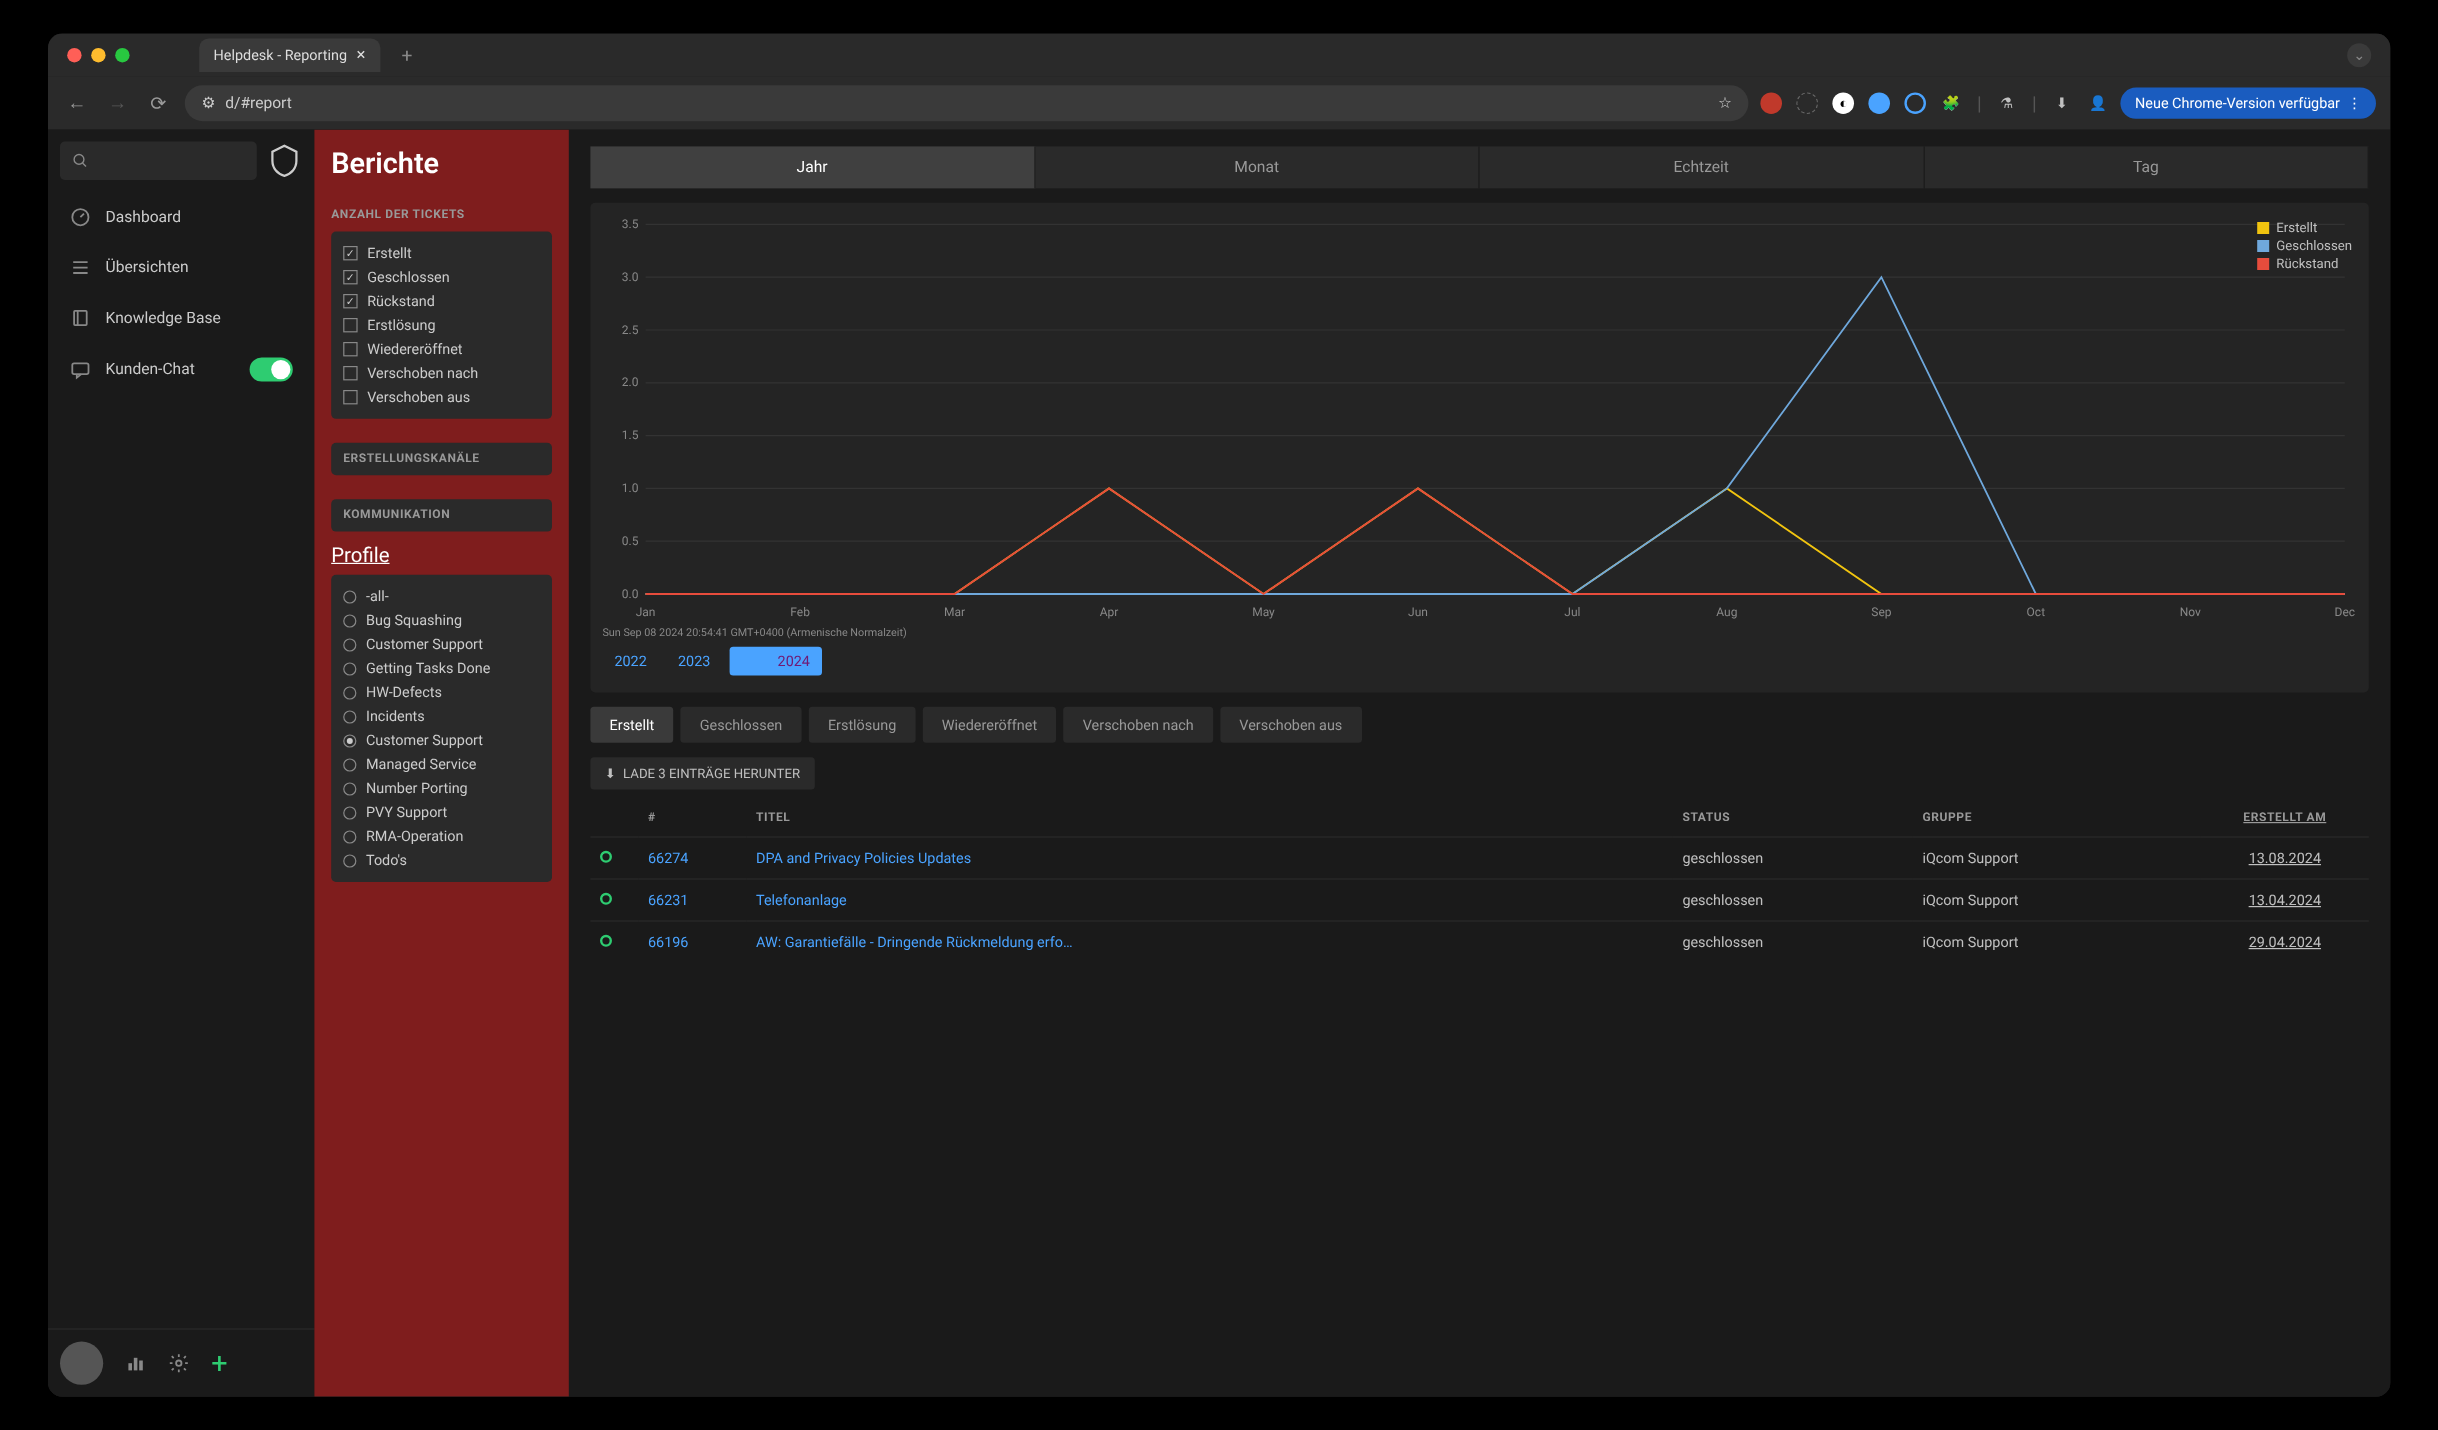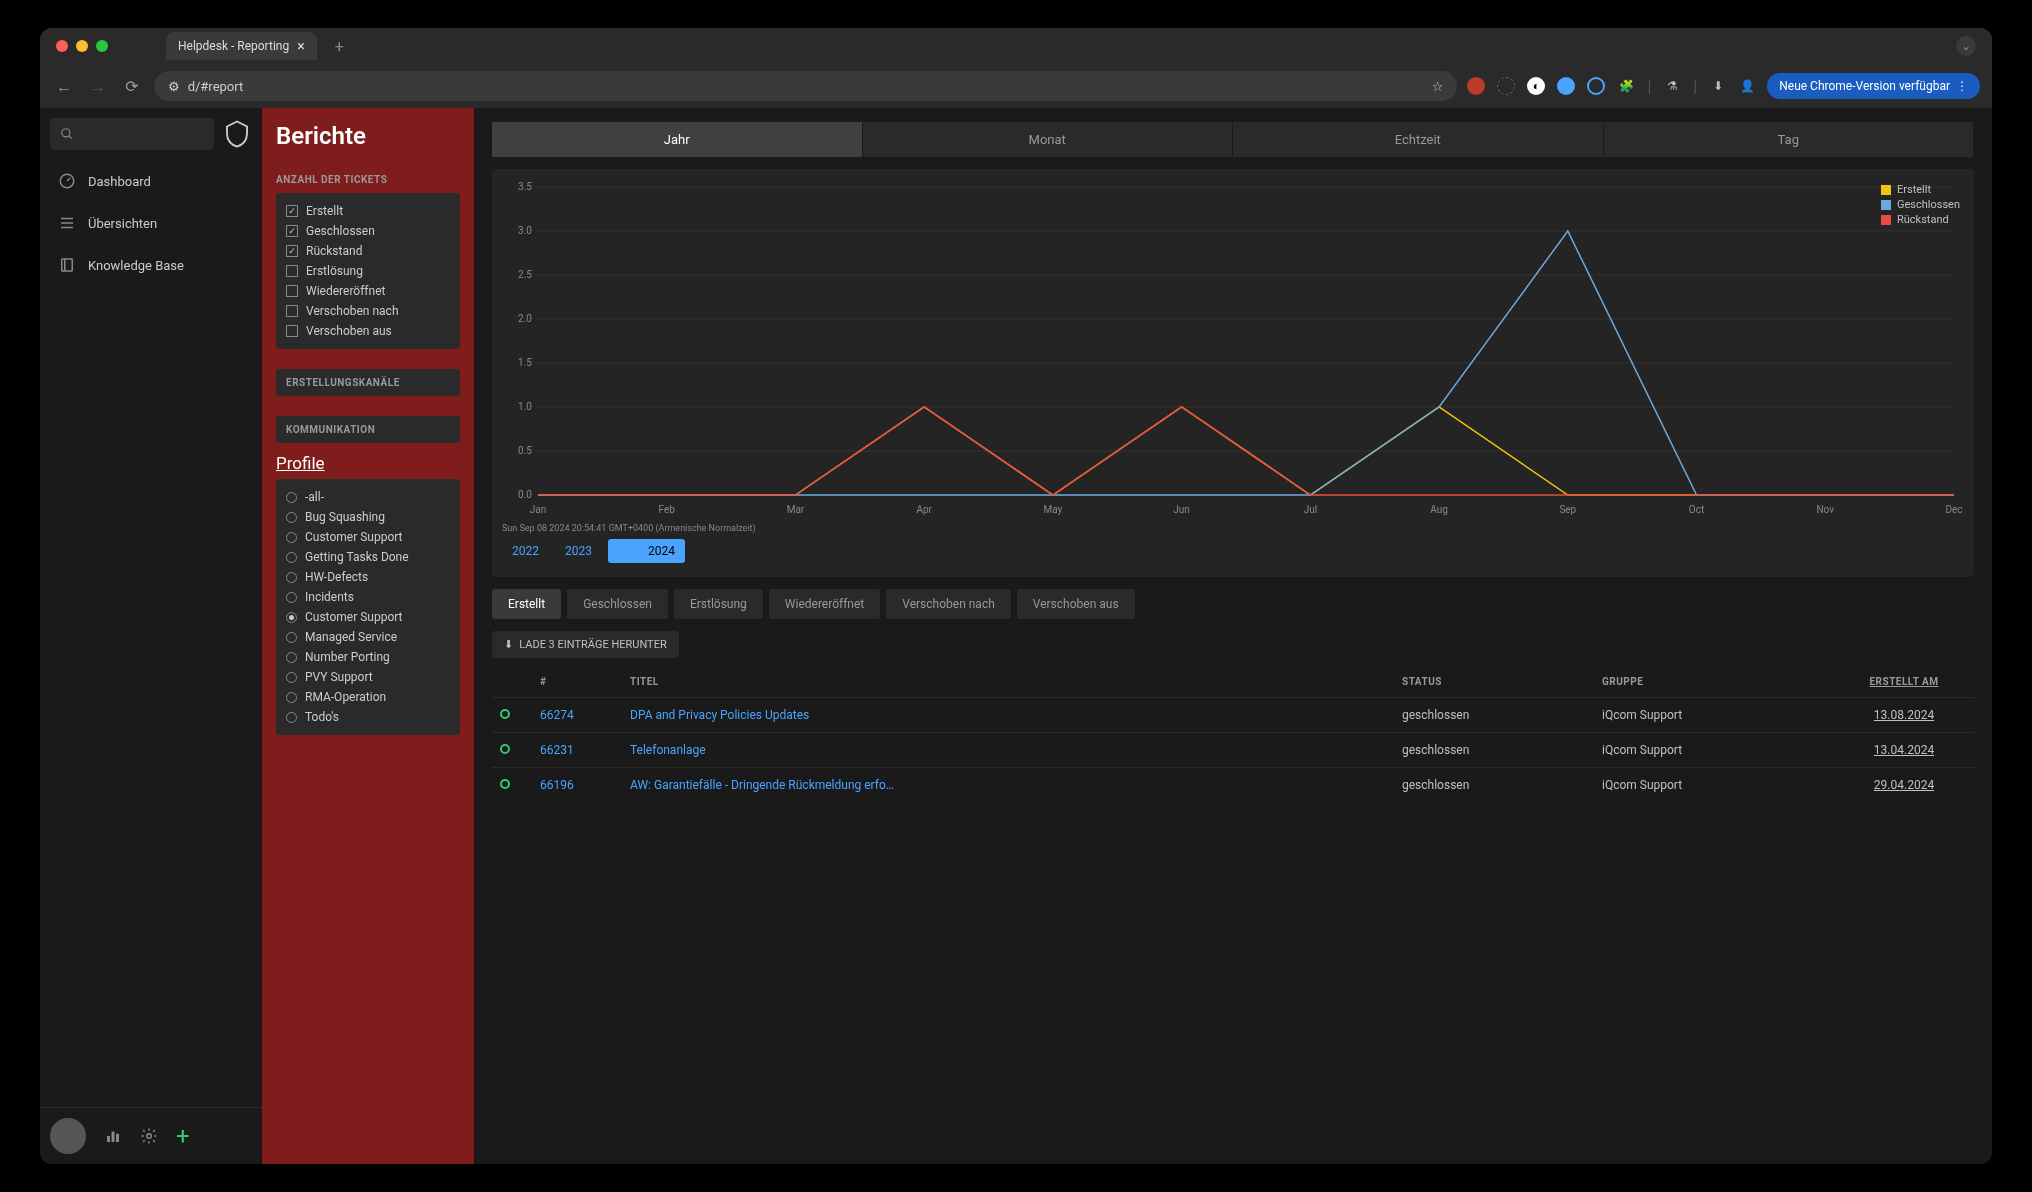--- a/index.html
+++ b/index.html
@@ -63,21 +63,21 @@
 
 .chart-box { background: #242424; border-radius: 4px; padding: 10px 10px 14px; position: relative; margin-bottom: 10px; }
 .chart-svg { width: 100%; height: 340px; display: block; }
 .legend { position: absolute; top: 14px; right: 14px; font-size: 11px; }
 .legend-item { display: flex; align-items: center; gap: 6px; margin-bottom: 2px; }
 .legend-sw { width: 10px; height: 10px; }
 .timestamp { font-size: 9px; color: #888; margin-top:4px; }
 
 .year-picker { display: flex; gap: 6px; margin-top: 6px; }
 .year-btn { padding: 5px 10px; font-size: 12px; color: #4aa3ff; cursor: pointer; border-radius: 3px; }
-.year-btn.active { background: #4aa3ff; color: #000000; padding-left: 40px; }
+.year-btn.active { background: #4aa3ff; color: #701a75; padding-left: 40px; }
 
 .status-tabs { display: flex; gap: 6px; margin: 12px 0; }
 .status-tab { padding: 8px 16px; font-size: 12px; background: #2a2a2a; border-radius: 3px; cursor: pointer; color: #999; }
 .status-tab.active { background: #3a3a3a; color: #fff; }
 
 .download-btn { display: inline-flex; align-items: center; gap: 6px; padding: 7px 12px; background: #2a2a2a; border-radius: 3px; font-size: 11px; cursor: pointer; margin-bottom: 8px; }
 
 table { width: 100%; border-collapse: collapse; font-size: 12px; }
 th { text-align: left; padding: 10px 8px; font-size: 10px; font-weight: 700; color: #999; text-transform: uppercase; letter-spacing: 0.5px; }
 th.right, td.right { text-align: center; text-decoration: underline; }
@@ -164,20 +164,28 @@
               <line x1="4" y1="18" x2="20" y2="18"></line>
             </svg>
             <span>Übersichten</span>
           </div>
           <div class="nav-item">
             <svg class="nav-icon" viewBox="0 0 24 24" fill="none" stroke="currentColor" stroke-width="2">
               <rect x="5" y="4" width="14" height="16" rx="1"></rect>
               <line x1="9" y1="4" x2="9" y2="20"></line>
             </svg>
             <span>Knowledge Base</span>
+          </div>
+          <div class="nav-item">
+            <svg class="nav-icon" viewBox="0 0 24 24" fill="none" stroke="currentColor" stroke-width="2">
+              <rect x="3" y="5" width="18" height="12" rx="2"></rect>
+              <path d="M8 17 L8 21 L13 17"></path>
+            </svg>
+            <span>Kunden-Chat</span>
+            <div class="toggle"></div>
           </div>
         </div>
       <div class="sb-bottom">
         <div class="avatar"></div>
         <svg width="18" height="18" viewBox="0 0 24 24" fill="currentColor" class="sb-bottom-icon">
             <rect x="4" y="12" width="4" height="8"></rect>
             <rect x="10" y="6" width="4" height="14"></rect>
             <rect x="16" y="9" width="4" height="11"></rect>
           </svg>
         <svg width="18" height="18" viewBox="0 0 24 24" fill="none" stroke="currentColor" stroke-width="2" class="sb-bottom-icon">

